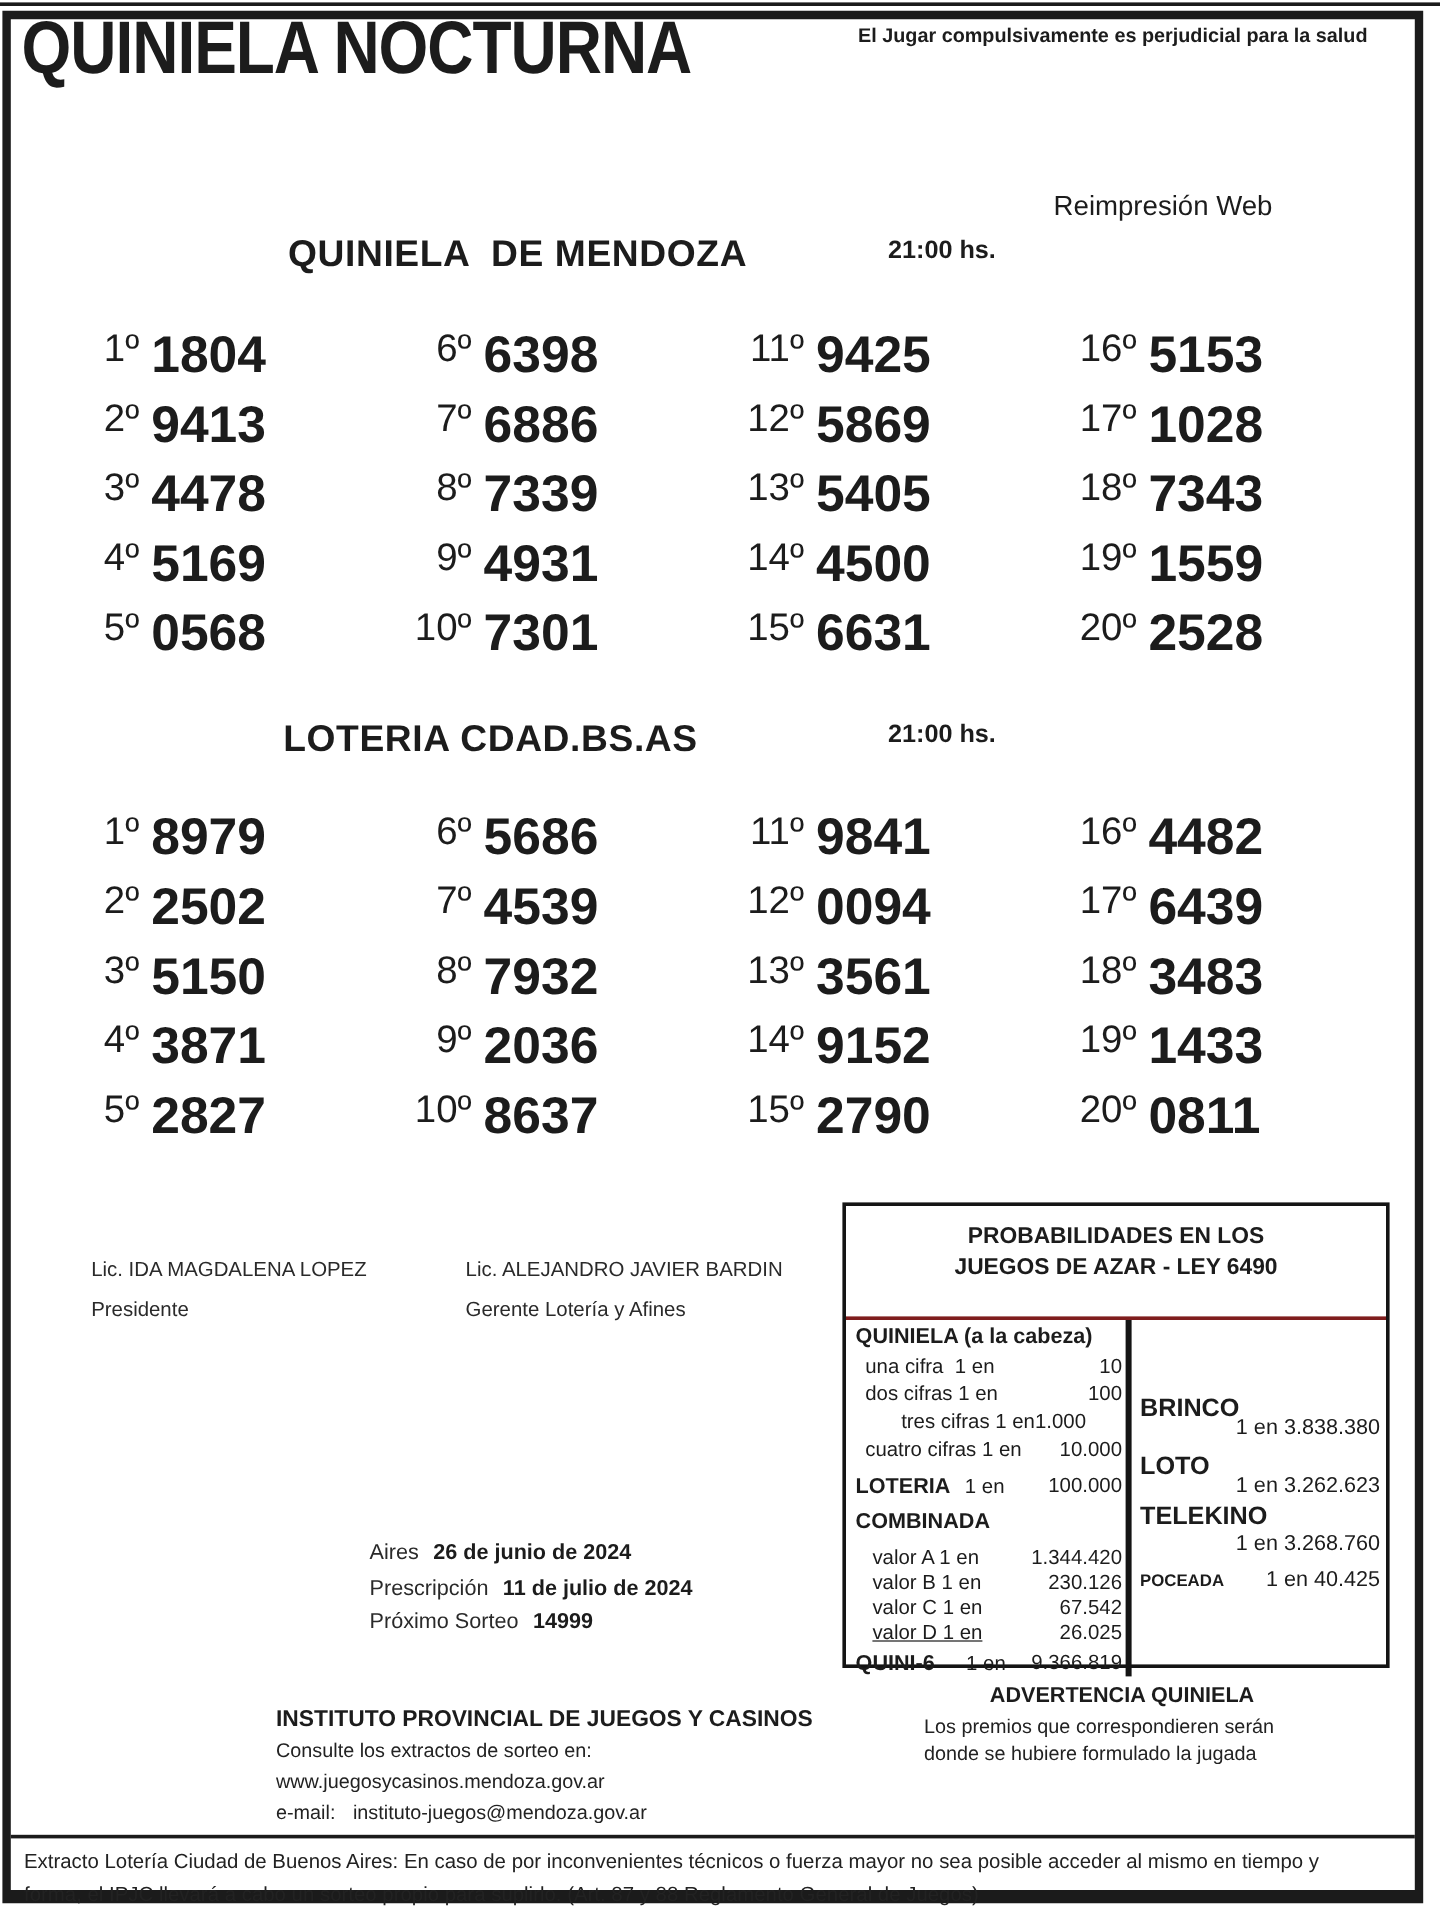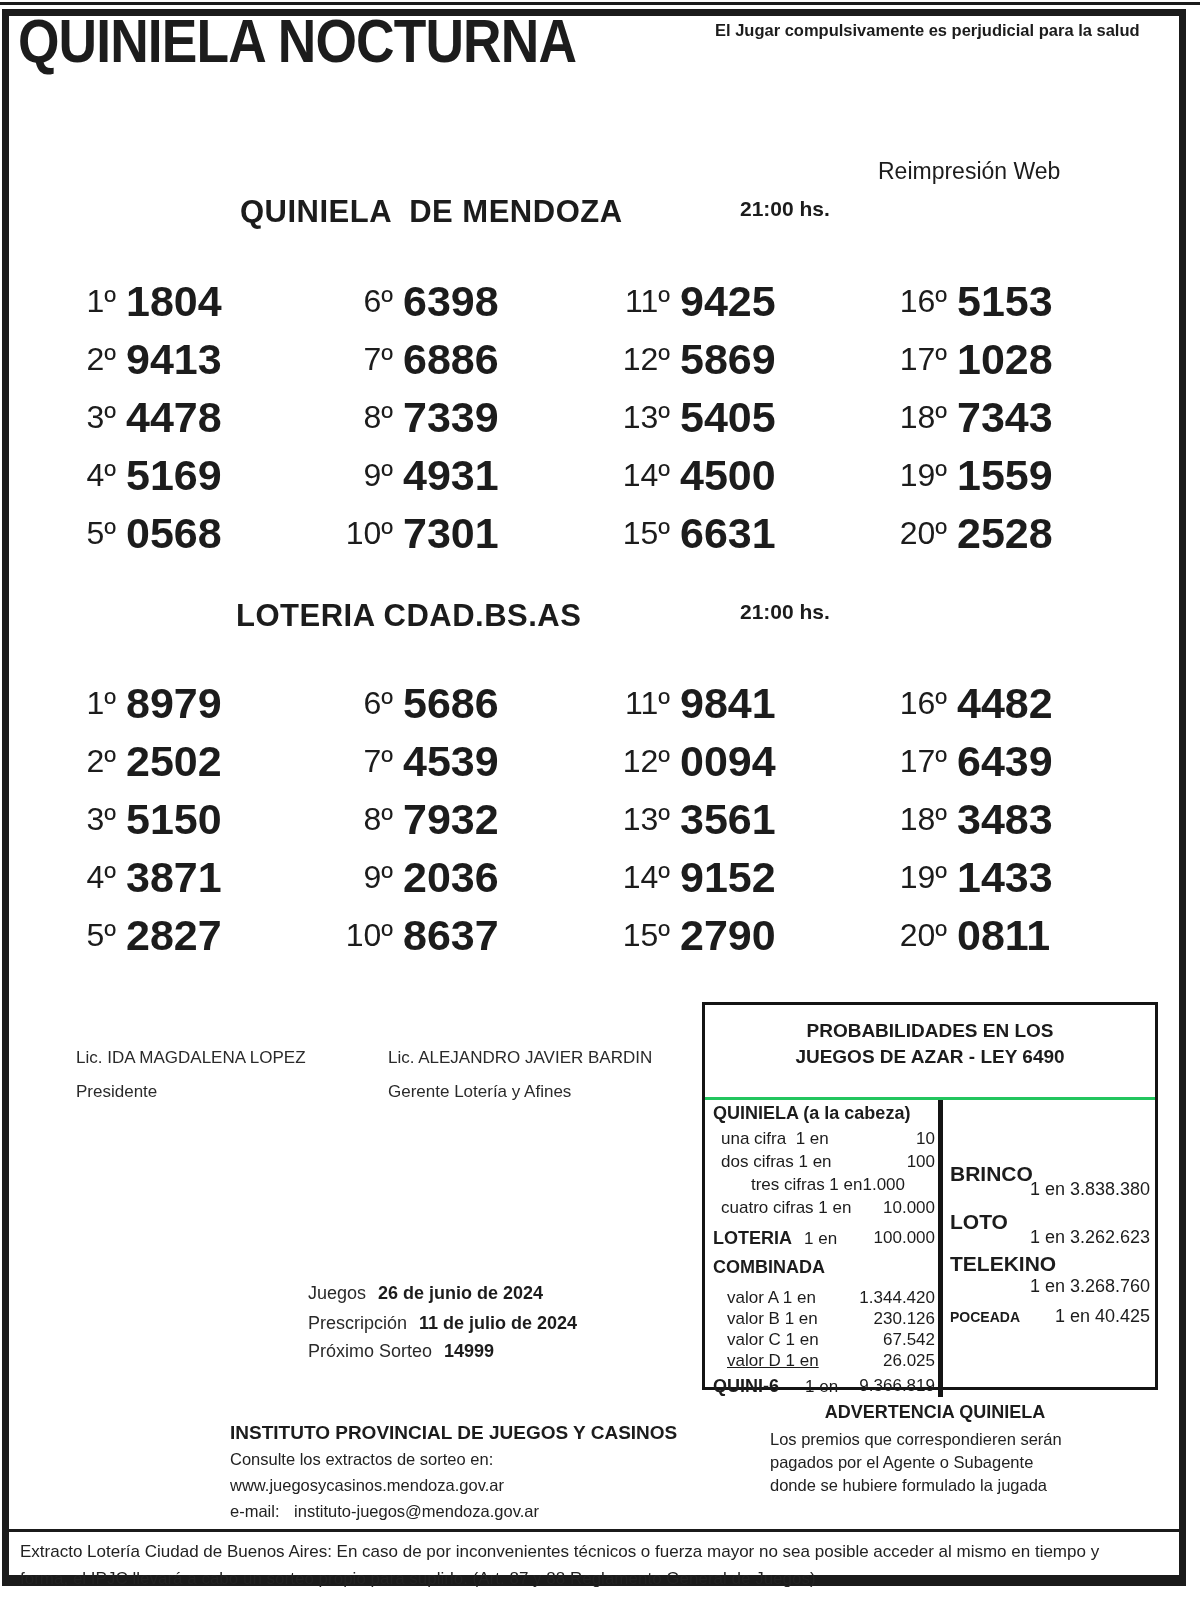--- a/index.html
+++ b/index.html
@@ -14,36 +14,36 @@
   .doc-title{left:18px;top:8px;font-size:62px;font-weight:bold;letter-spacing:-1px;
              transform:scaleX(.86);transform-origin:left top;white-space:nowrap;line-height:1.05;}
   .warning{left:715px;top:21px;font-size:16.5px;font-weight:bold;white-space:nowrap;}
   .reprint{left:878px;top:158px;font-size:23px;font-weight:normal;}
 
   .sec-title{font-size:31px;font-weight:bold;white-space:pre;letter-spacing:.5px;}
   .sec-time{font-size:21px;font-weight:bold;}
 
   .num-grid{position:absolute;left:60px;display:grid;grid-auto-flow:column;
             grid-template-rows:repeat(5,58px);grid-template-columns:repeat(4,277px);}
-  .cell{display:flex;align-items:center;}
+  .cell{display:flex;align-items:flex-start;}
   .cell .ord{width:56px;text-align:right;font-size:32px;}
   .cell .num{margin-left:10px;font-size:43px;font-weight:bold;}
 
   .sig-name{font-size:17px;color:#2a2a2a;}
   .sig-role{font-size:17px;color:#2a2a2a;}
 
   .sorteo-row{display:flex;align-items:baseline;}
   .sorteo-label{font-size:27px;}
   .sorteo-number{font-size:42px;font-weight:bold;margin-left:20px;letter-spacing:1px;}
   .draw-line{display:flex;align-items:baseline;font-size:18px;}
   .draw-line .lab{color:#2a2a2a;}
   .draw-line .val{font-weight:bold;margin-left:12px;}
 
   .prob-box{left:702px;top:1002px;width:456px;height:388px;border:3px solid #141414;box-sizing:border-box;}
-  .prob-head{height:79px;border-bottom:3px solid #22c55e;text-align:center;
+  .prob-head{height:79px;border-bottom:3px solid #7f1d1d;text-align:center;
              font-weight:bold;font-size:19px;line-height:26px;padding-top:13px;box-sizing:content-box;}
   .prob-body{position:relative;height:297px;}
   .prob-divider{position:absolute;left:233px;top:0;width:5px;height:100%;background:#141414;}
   .prow{position:absolute;left:8px;width:222px;display:flex;justify-content:space-between;
         font-size:17px;white-space:pre;}
   .prow .sub{padding-left:8px;}
   .phead{position:absolute;left:8px;font-size:18px;font-weight:bold;white-space:pre;}
   .pname{font-weight:bold;font-size:18px;}
   .prest{margin-left:12px;}
   .rlab{position:absolute;left:245px;font-size:21px;font-weight:bold;}
@@ -243,21 +243,21 @@
         <span class="num">0811</span>
       </div>
   </div>
 
   <div class="abs sig-name" style="left:76px;top:1048px;">Lic. IDA MAGDALENA LOPEZ</div>
   <div class="abs sig-role" style="left:76px;top:1082px;">Presidente</div>
   <div class="abs sig-name" style="left:388px;top:1048px;">Lic. ALEJANDRO JAVIER BARDIN</div>
   <div class="abs sig-role" style="left:388px;top:1082px;">Gerente Lotería y Afines</div>
 
   <div class="abs draw-line" style="left:308px;top:1283px;">
-    <span class="lab">Juegos</span>
+    <span class="lab">Aires</span>
     <span class="val">26 de junio de 2024</span>
   </div>
   <div class="abs draw-line" style="left:308px;top:1313px;">
     <span class="lab">Prescripción</span>
     <span class="val">11 de julio de 2024</span>
   </div>
   <div class="abs draw-line" style="left:308px;top:1341px;">
     <span class="lab">Próximo Sorteo</span>
     <span class="val">14999</span>
   </div>
@@ -309,21 +309,20 @@
   <div class="abs inst-line" style="top:1450px;">Consulte los extractos de sorteo en:</div>
   <div class="abs inst-line" style="top:1476px;">www.juegosycasinos.mendoza.gov.ar</div>
   <div class="abs inst-line" style="top:1502px;">
     <span>e-mail:</span>
     <span style="margin-left:10px;">instituto-juegos@mendoza.gov.ar</span>
   </div>
 
   <div class="abs adv-title">ADVERTENCIA QUINIELA</div>
   <div class="abs adv-lines">
     <div>Los premios que correspondieren serán</div>
-    <div>pagados por el Agente o Subagente</div>
     <div>donde se hubiere formulado la jugada</div>
   </div>
 
   <div class="footer-divider"></div>
   <div class="abs footer">
     <div>Extracto Lotería Ciudad de Buenos Aires: En caso de por inconvenientes técnicos o fuerza mayor no sea posible acceder al mismo en tiempo y</div>
     <div>forma, el IPJC llevará a cabo un sorteo propio para suplirlo. (Art. 87 y 88 Reglamento General de Juegos)</div>
   </div>
 </div>
 

